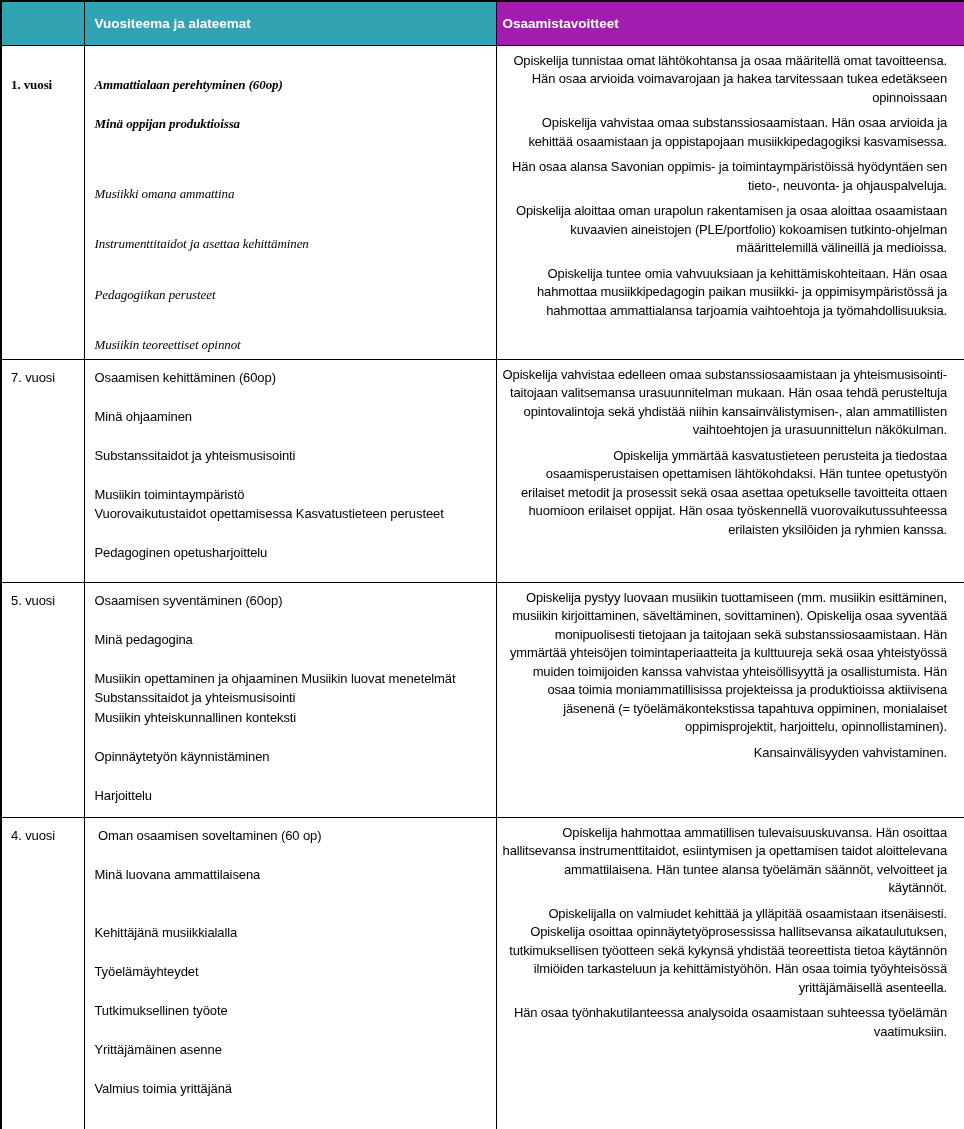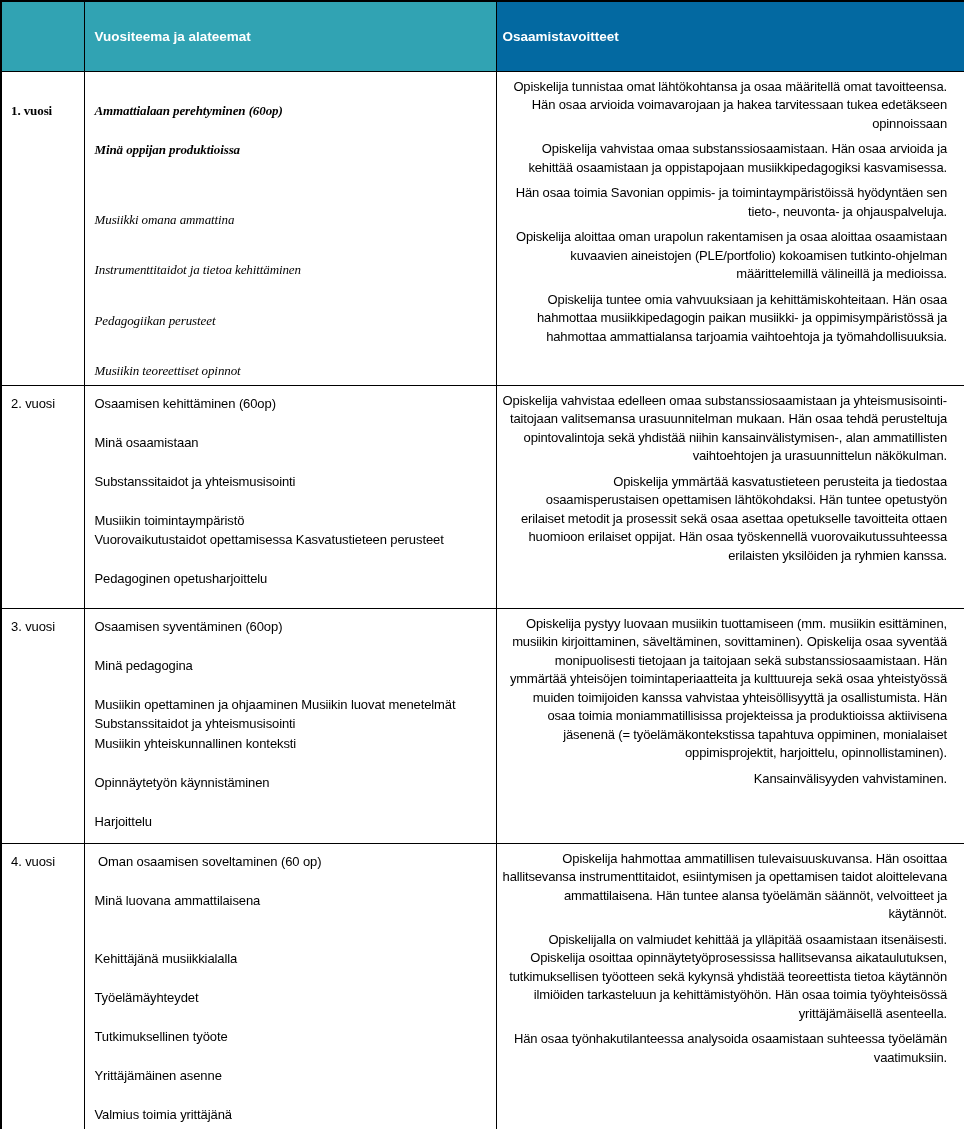--- a/index.html
+++ b/index.html
@@ -16,21 +16,21 @@
     table-layout: fixed;
     border: 2px solid #000;
   }
   .doc-table td {
     border: 1px solid #000;
     vertical-align: top;
     overflow: hidden;
   }
   
   .header-row td {
-    height: 70px;
+    height: 44px;
     vertical-align: middle;
   }
   .header-label {
     color: #ffffff;
     font-weight: bold;
     font-size: 13.5px;
     letter-spacing: 0;
   }
   .header-themes { padding-left: 10px; }
   .header-objectives { padding-left: 6px; }
@@ -81,81 +81,81 @@
     <col style="width:412px">
     <col style="width:469px">
   </colgroup>
 
   <tbody>
       <tr class="header-row">
     <td style="background-color: rgb(49, 163, 179);"></td>
     <td class="header-themes" style="background-color: rgb(49, 163, 179);">
       <div class="header-label">Vuositeema ja alateemat</div>
     </td>
-    <td class="header-objectives" style="background-color: #0369a1;">
+    <td class="header-objectives" style="background-color: #a21caf;">
       <div class="header-label">Osaamistavoitteet</div>
     </td>
   </tr>
 
   <tr class="row-1 row-first">
     <td class="year-cell">
       <div class="year-label">1. vuosi</div>
     </td>
     <td class="themes-cell">
       <div>
             <div class="theme-line style-bold-italic">Ammattialaan perehtyminen (60op)</div>
             <div class="theme-line style-blank"></div>
             <div class="theme-line style-bold-italic">Minä oppijan produktioissa</div>
             <div class="theme-line style-blank"></div>
             <div class="theme-line style-italic">Musiikki omana ammattina</div>
-            <div class="theme-line style-italic">Instrumenttitaidot ja tietoa kehittäminen</div>
+            <div class="theme-line style-italic">Instrumenttitaidot ja asettaa kehittäminen</div>
             <div class="theme-line style-italic">Pedagogiikan perusteet</div>
             <div class="theme-line style-italic">Musiikin teoreettiset opinnot</div>
           </div>
     </td>
     <td class="objectives-cell">
       <div>
             <p class="objective-para">Opiskelija tunnistaa omat lähtökohtansa ja osaa määritellä omat tavoitteensa. Hän osaa arvioida voimavarojaan ja hakea tarvitessaan tukea edetäkseen opinnoissaan</p>
             <p class="objective-para">Opiskelija vahvistaa omaa substanssiosaamistaan. Hän osaa arvioida ja kehittää osaamistaan ja oppistapojaan musiikkipedagogiksi kasvamisessa.</p>
-            <p class="objective-para">Hän osaa toimia Savonian oppimis- ja toimintaympäristöissä hyödyntäen sen tieto-, neuvonta- ja ohjauspalveluja.</p>
+            <p class="objective-para">Hän osaa alansa Savonian oppimis- ja toimintaympäristöissä hyödyntäen sen tieto-, neuvonta- ja ohjauspalveluja.</p>
             <p class="objective-para">Opiskelija aloittaa oman urapolun rakentamisen ja osaa aloittaa osaamistaan kuvaavien aineistojen (PLE/portfolio) kokoamisen tutkinto-ohjelman määrittelemillä välineillä ja medioissa.</p>
             <p class="objective-para">Opiskelija tuntee omia vahvuuksiaan ja kehittämiskohteitaan. Hän osaa hahmottaa musiikkipedagogin paikan musiikki- ja oppimisympäristössä ja hahmottaa ammattialansa tarjoamia vaihtoehtoja ja työmahdollisuuksia.</p>
           </div>
     </td>
   </tr>
 
   <tr class="row-2">
     <td class="year-cell">
-      <div class="year-label">2. vuosi</div>
+      <div class="year-label">7. vuosi</div>
     </td>
     <td class="themes-cell">
       <div>
             <div class="theme-line style-regular">Osaamisen kehittäminen (60op)</div>
             <div class="theme-line style-blank"></div>
-            <div class="theme-line style-regular">Minä osaamistaan</div>
+            <div class="theme-line style-regular">Minä ohjaaminen</div>
             <div class="theme-line style-blank"></div>
             <div class="theme-line style-regular">Substanssitaidot ja yhteismusisointi</div>
             <div class="theme-line style-blank"></div>
             <div class="theme-line style-regular">Musiikin toimintaympäristö</div>
             <div class="theme-line style-regular">Vuorovaikutustaidot opettamisessa Kasvatustieteen perusteet</div>
             <div class="theme-line style-blank"></div>
             <div class="theme-line style-regular">Pedagoginen opetusharjoittelu</div>
           </div>
     </td>
     <td class="objectives-cell">
       <div>
             <p class="objective-para">Opiskelija vahvistaa edelleen omaa substanssiosaamistaan ja yhteismusisointi-taitojaan valitsemansa urasuunnitelman mukaan. Hän osaa tehdä perusteltuja opintovalintoja sekä yhdistää niihin kansainvälistymisen-, alan ammatillisten vaihtoehtojen ja urasuunnittelun näkökulman.</p>
             <p class="objective-para">Opiskelija ymmärtää kasvatustieteen perusteita ja tiedostaa osaamisperustaisen opettamisen lähtökohdaksi. Hän tuntee opetustyön erilaiset metodit ja prosessit sekä osaa asettaa opetukselle tavoitteita ottaen huomioon erilaiset oppijat. Hän osaa työskennellä vuorovaikutussuhteessa erilaisten yksilöiden ja ryhmien kanssa.</p>
           </div>
     </td>
   </tr>
 
   <tr class="row-3">
     <td class="year-cell">
-      <div class="year-label">3. vuosi</div>
+      <div class="year-label">5. vuosi</div>
     </td>
     <td class="themes-cell">
       <div>
             <div class="theme-line style-regular">Osaamisen syventäminen (60op)</div>
             <div class="theme-line style-blank"></div>
             <div class="theme-line style-regular">Minä pedagogina</div>
             <div class="theme-line style-blank"></div>
             <div class="theme-line style-regular">Musiikin opettaminen ja ohjaaminen Musiikin luovat menetelmät</div>
             <div class="theme-line style-regular">Substanssitaidot ja yhteismusisointi</div>
             <div class="theme-line style-regular">Musiikin yhteiskunnallinen konteksti</div>

